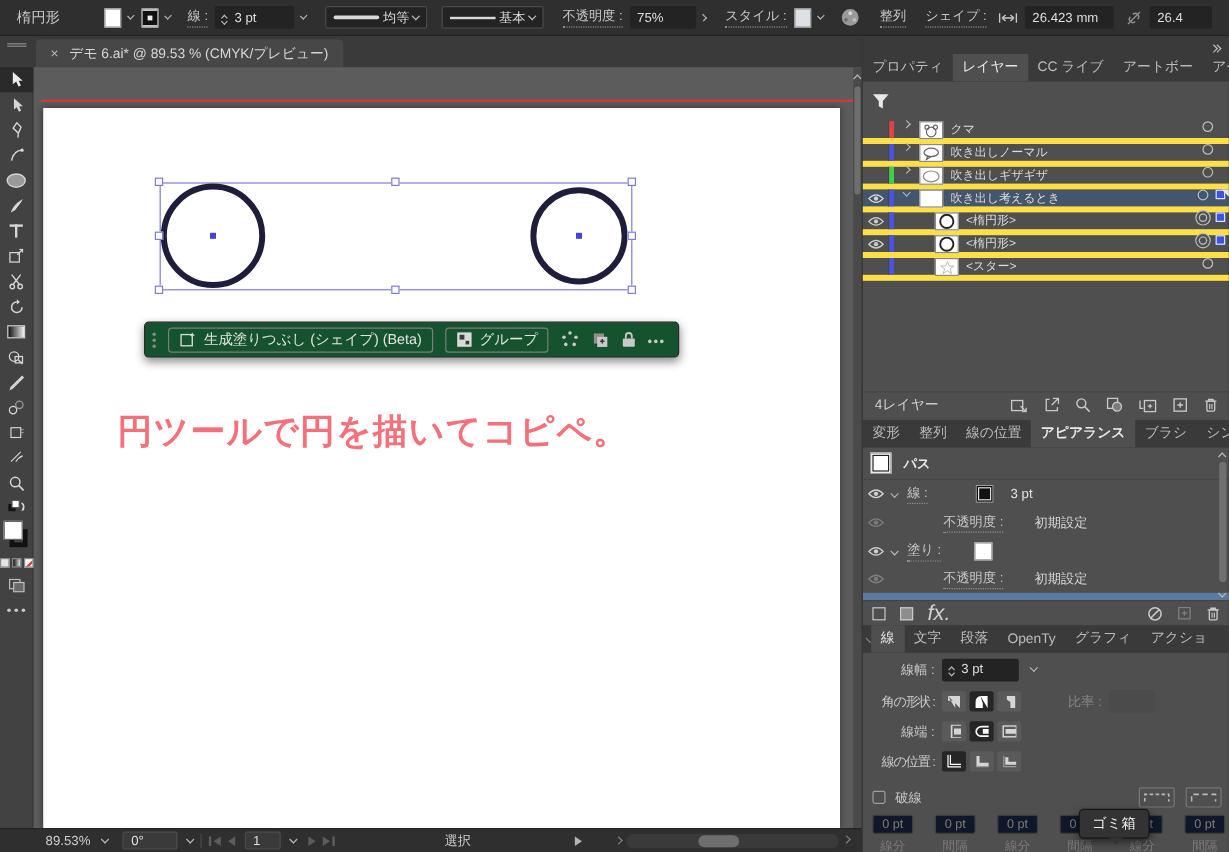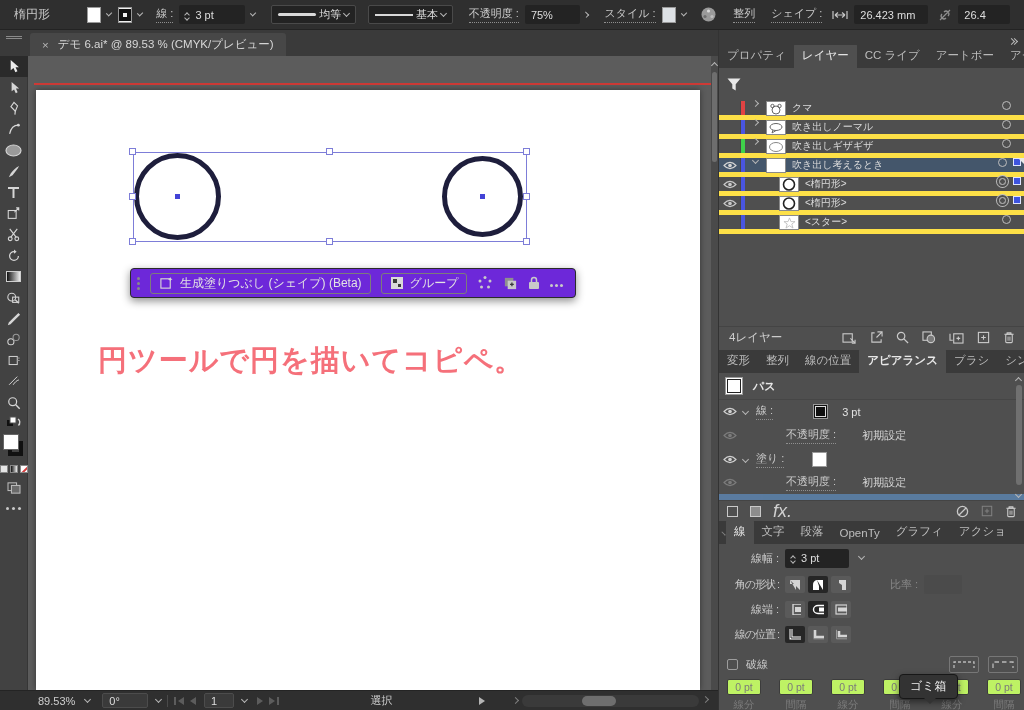--- a/index.html
+++ b/index.html
@@ -38,21 +38,21 @@
   .tool { width:28px; height:21px; display:flex; align-items:center; justify-content:center; }
   .tool.active { background:#2a2a2a; }
   
   #canvas { left:28px; top:56px; width:690px; height:634px; background:#5c5c5c; overflow:hidden; }
   #artboard { position:absolute; left:8px; top:34px; width:664px; height:600px;
     background:#ffffff; box-shadow:0 0 6px rgba(0,0,0,.45); }
   #redline { position:absolute; left:6px; top:27px; width:678px; height:2px; background:#cf3a36; }
   .handle { position:absolute; width:7px; height:7px; background:#fff; border:1px solid #7d7dd8; }
   .ctr-dot { position:absolute; width:5px; height:5px; background:#4343d6; }
   
-  #ctxbar { position:absolute; left:102px; top:212px; height:30px; background:#6d28d9;
+  #ctxbar { position:absolute; left:92px; top:212px; height:30px; background:#14532d;
     border:1px solid #2a2a2a; border-radius:4px; box-shadow:0 3px 8px rgba(0,0,0,.45);
     display:flex; align-items:center; gap:10px; padding:0 12px 0 6px; color:#e3e3e3; }
   .ctxbtn { border:1px solid #7c7c7c; border-radius:3px; height:21px; display:flex;
     align-items:center; gap:6px; padding:0 8px; font-size:12px; white-space:nowrap; }
   
   #note { position:absolute; left:70px; top:276px; color:#f5707a; font-weight:bold;
     font-size:29px; letter-spacing:1px; line-height:56px; white-space:nowrap; }
   
   #rightcol { left:718px; top:30px; width:306px; height:680px; background:#4f4f4f;
     border-left:1px solid #333; }
@@ -66,21 +66,21 @@
   .eyecol { width:22px; display:flex; justify-content:center; border-right:1px solid #464646; height:100%; align-items:center; }
   .cbar { width:4px; height:100%; }
   .thumb { width:20px; height:15px; background:#fff; border:1px solid #8a8a8a; margin-right:6px;
     display:flex; align-items:center; justify-content:center; overflow:hidden; }
   .target { width:9px; height:9px; border:1px solid #bdbdbd; border-radius:50%; }
   .target.dbl { box-shadow:0 0 0 2px #4f4f4f, 0 0 0 3px #bdbdbd; width:7px; height:7px; margin:1px;}
   .chip { width:8px; height:8px; background:#3d54e0; border:1px solid #dfe4ff; margin-left:6px; }
   .capbtn { width:20px; height:17px; background:#5a5a5a; border-radius:2px; margin-right:3px;
     display:flex; align-items:center; justify-content:center; }
   .capbtn.active { background:#262626; }
-  .dashfield { width:34px; height:16px; background:#bef264; border:1px solid #3c3c3c;
+  .dashfield { width:34px; height:16px; background:#0f172a; border:1px solid #3c3c3c;
     border-radius:2px; color:#7b7b7b; font-size:10.5px; display:flex; align-items:center;
     justify-content:center; }
   .dashlbl { color:#7b7b7b; font-size:10.5px; text-align:center; margin-top:3px; }
   
   #statusbar { left:0; top:690px; width:718px; height:20px; background:#2f2f2f;
     border-top:1px solid #242424; display:flex; align-items:center; font-size:11px; color:#cfcfcf; }
   .navarr { width:0; height:0; border-top:4px solid transparent; border-bottom:4px solid transparent; }
   .navarr.rt { border-left:6px solid #8a8a8a; }
   .navarr.lt { border-right:6px solid #8a8a8a; }
   .sbdiv { width:1px; height:12px; background:#4a4a4a; margin:0 6px; }

